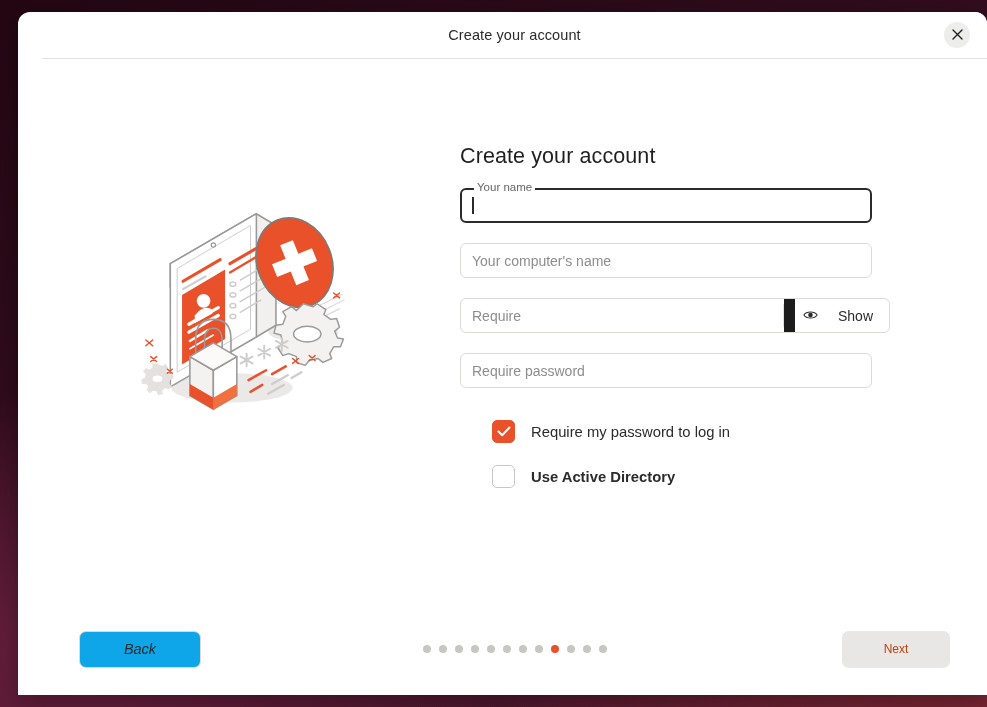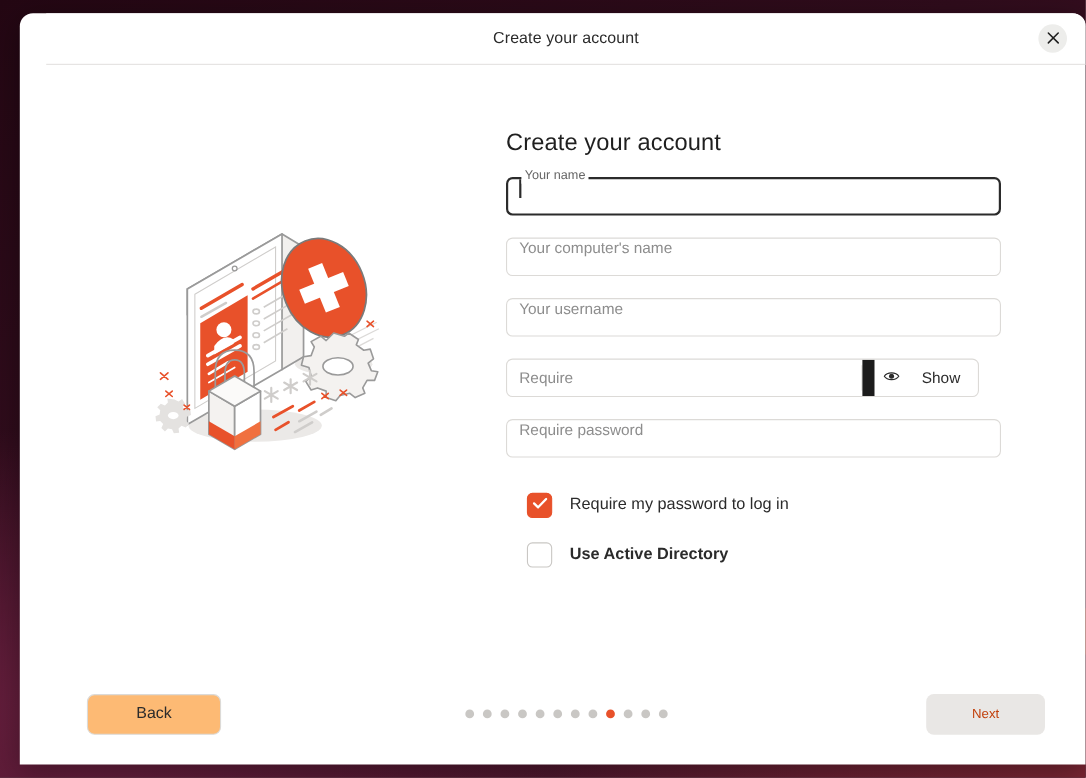--- a/index.html
+++ b/index.html
@@ -115,26 +115,27 @@
     color: #1f1f1f;
     font-weight: 400;
     margin-bottom: 19px;
     letter-spacing: 0.1px;
   }
 
   
   .field-row { margin-bottom: 20px; position: relative; }
 
   .entry {
-    width: 450px;
+    width: 412px;
     height: 35px;
     border: 1px solid #dcdad7;
     border-radius: 6px;
     background: #ffffff;
     display: flex;
+    align-items: center;
     padding: 0 11px;
     font-size: 14px;
     color: #8d8d8d;
     cursor: text;
   }
 
   .entry.focused {
     border: 2px solid #2b2b2b;
     padding: 0 10px;
     height: 35px;
@@ -209,21 +210,21 @@
     cursor: pointer;
     font-family: inherit;
   }
 
   
   .check-row {
     display: flex;
     align-items: center;
     gap: 16px;
     cursor: pointer;
-    margin-left: 19px;
+    margin-left: 32px;
   }
   #check-row-require { margin-top: 32px; }
   #check-row-ad { margin-top: 22px; font-weight: bold; }
 
   .checkbox {
     width: 23px;
     height: 23px;
     flex: 0 0 23px;
     border-radius: 5px;
     border: 1.5px solid #c9c7c4;
@@ -249,25 +250,26 @@
     display: flex;
     align-items: center;
     padding: 0 37px;
   }
 
   #back-button {
     width: 122px;
     height: 37px;
     border: 1px solid #dcdad7;
     border-radius: 7px;
-    background: #fdba74;
+    background: #0ea5e9;
     font-family: inherit;
     font-size: 14.5px;
     color: #2b2b2b;
     cursor: pointer;
+    font-style: italic;
   }
 
   #next-button {
     width: 108px;
     height: 37px;
     border: none;
     border-radius: 7px;
     background: #e9e7e5;
     font-family: inherit;
     font-size: 12px;
@@ -440,25 +442,20 @@
           <span class="text-caret"></span>
         </div>
       </div>
 
       <div class="field-row">
         <div class="entry">
           <span class="placeholder-text">Your computer's name</span>
         </div>
       </div>
 
-      <div class="field-row">
-        <div class="entry">
-          <span class="placeholder-text">Your username</span>
-        </div>
-      </div>
 
       <div class="field-row">
         <div class="entry-with-action">
           <div class="entry-main">
             <span class="placeholder-text">Require</span>
           </div>
           <div class="action-separator"></div>
           <div class="caret-block"></div>
           <button class="show-button">
             <span>

